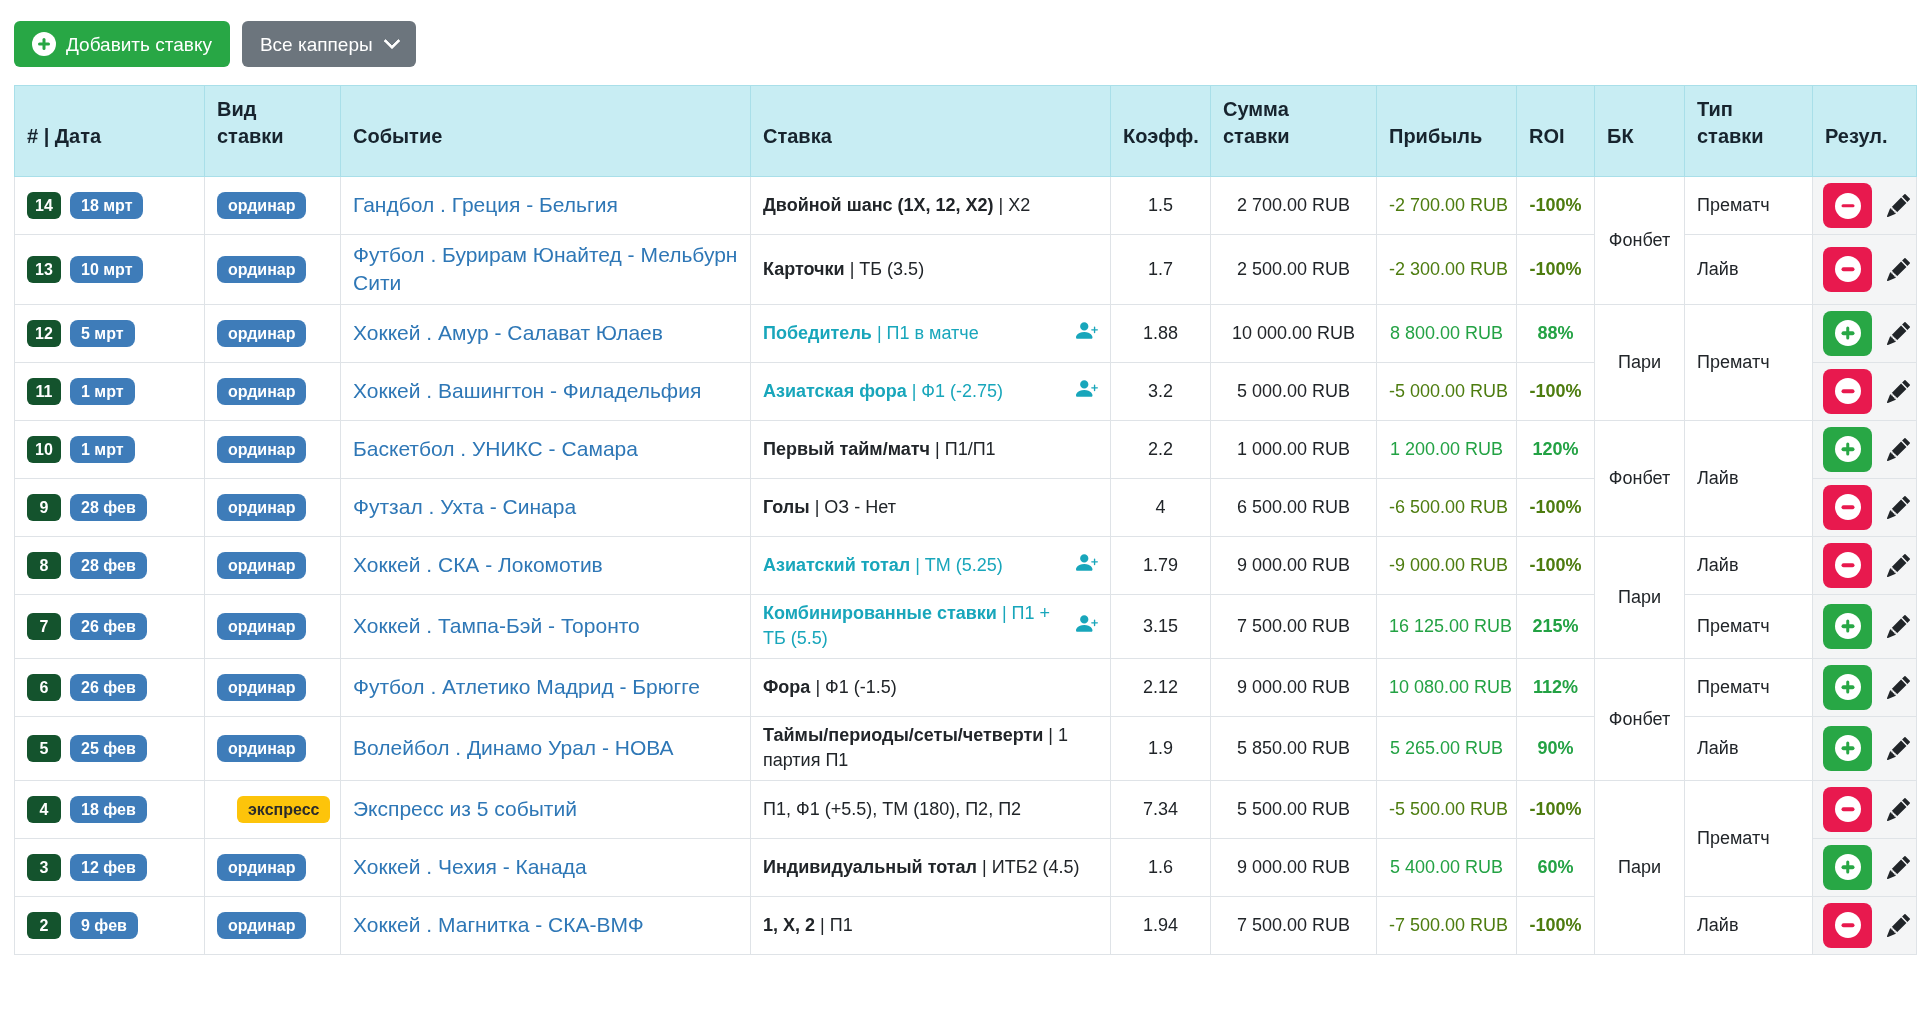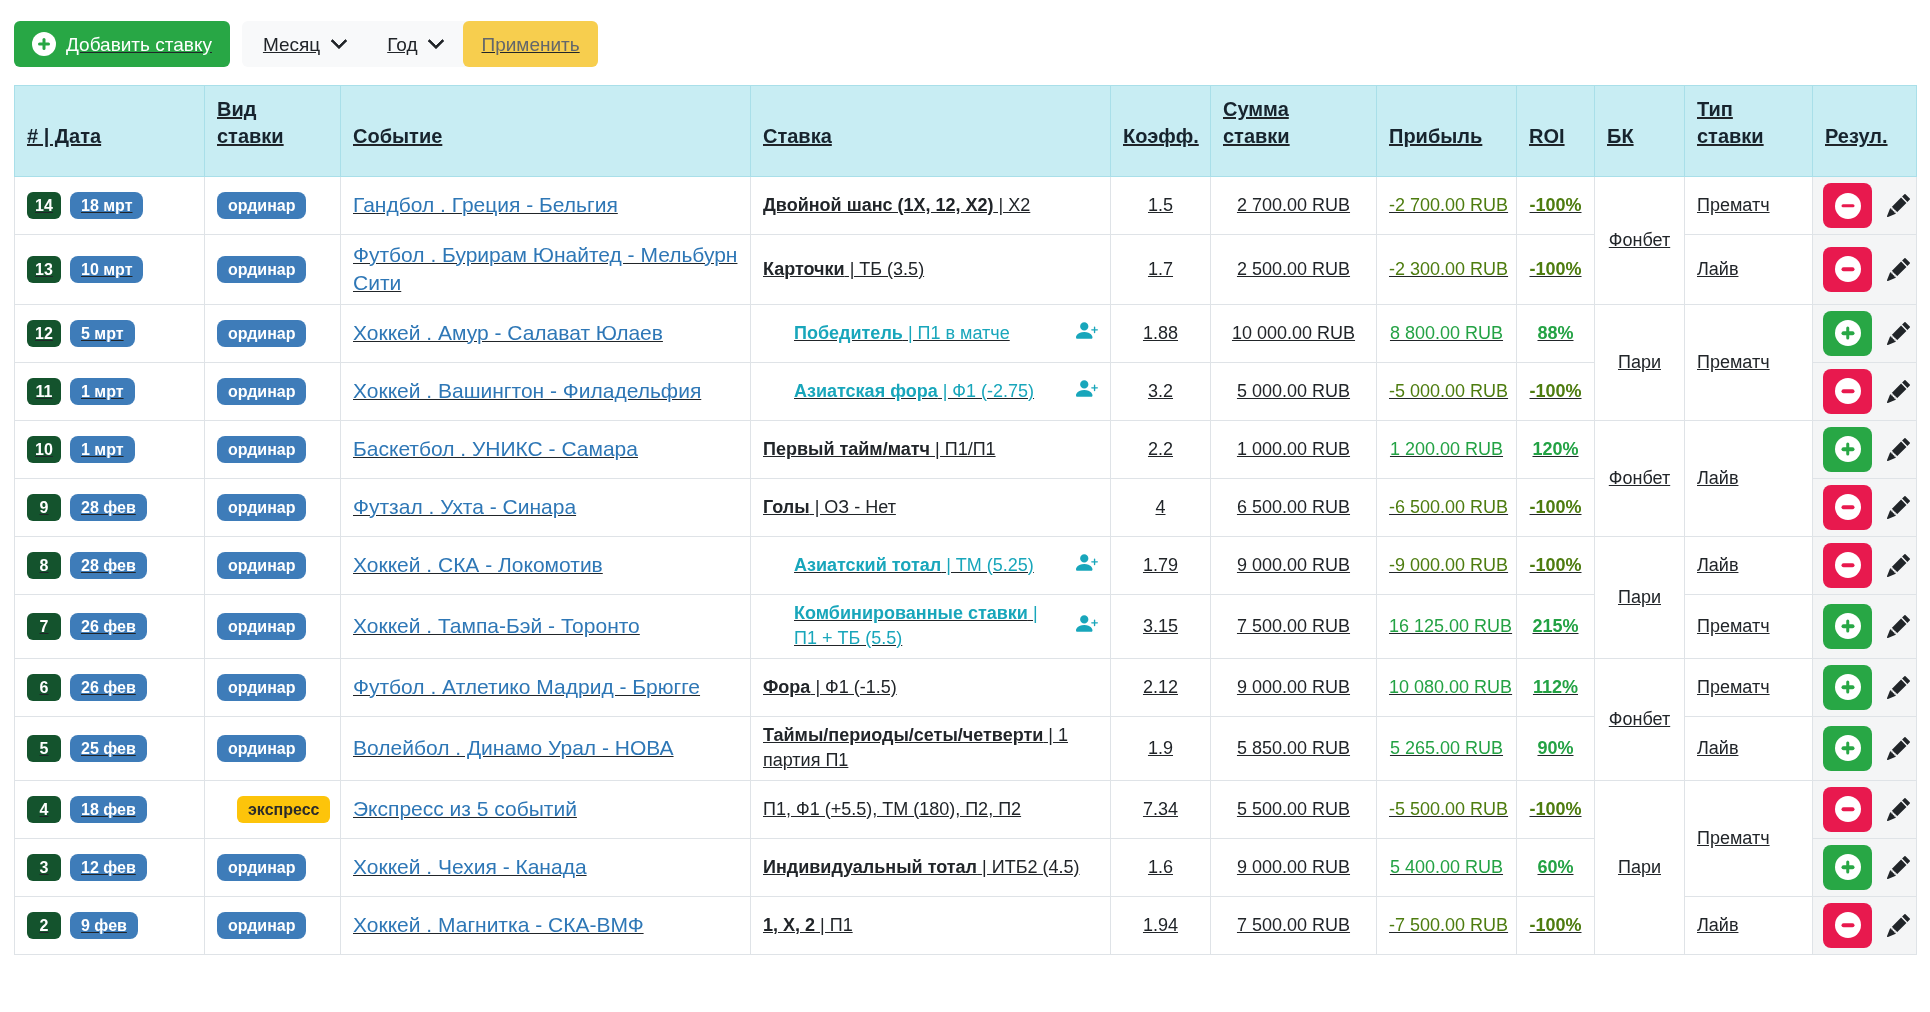--- a/index.html
+++ b/index.html
@@ -1,16 +1,16 @@
 <!DOCTYPE html>
 <html lang="ru"><head>
 <meta charset="utf-8">
 <style>
   html,body{margin:0;padding:0;background:#ffffff;font-family:"Liberation Sans",sans-serif;color:#212529;}
-  .page{width:1698px;min-height:1012px;box-sizing:border-box;padding-top:21px;text-decoration:underline;}
+  .page{width:1698px;min-height:1012px;box-sizing:border-box;padding-top:21px;}
 
   
   .toolbar{display:flex;align-items:stretch;gap:12px;margin:0 14px 18px 14px;}
   .btn{display:inline-flex;align-items:center;gap:10px;border:none;border-radius:6px;
        font-family:inherit;font-size:19px;height:46px;padding:0 18px;cursor:pointer;line-height:1;}
   .btn-add{background:#28a745;color:#fff;}
   .btn-cappers{background:#6c757d;color:#fff;}
   .filters{display:flex;align-items:stretch;background:#f8f9fa;border-radius:6px;}
   .btn-light{background:transparent;color:#212529;padding:0 21px;}
   .btn-apply{background:#f7ce4e;color:#63676b;}
@@ -39,21 +39,21 @@
   .badge-kind{background:#3e7cb9;color:#fff;font-weight:700;font-size:16px;border-radius:8px;
               padding:4px 11px;display:inline-block;line-height:1.2;}
   .badge-kind.warning{background:#fdc40a;color:#2b2b2b;border-radius:6px;margin-left:20px;}
   .cell-date{display:flex;align-items:center;gap:9px;}
 
   .event-link{color:#2e77b6;text-decoration:none;font-size:21px;line-height:1.35;cursor:pointer;}
 
   .bet-cell{position:relative;}
   .bet{font-size:18px;line-height:1.4;padding-right:2px;}
   .bet b{font-weight:700;}
-  .bet.with-icon{padding-right:36px;margin-left:31px;}
+  .bet.with-icon{padding-right:36px;}
   .bet.teal,.bet.teal b{color:#18a6bb;}
   .person-icon{position:absolute;right:12px;top:50%;transform:translateY(-50%);}
 
   .num-txt{white-space:nowrap;}
   .profit.neg,.roi.neg{color:#4d7c0f;}
   .profit.pos,.roi.pos{color:#23a244;}
   .roi{font-weight:700;}
 
   .result-wrap{display:flex;align-items:center;gap:15px;}
   .result-btn{width:49px;height:45px;border:none;border-radius:8px;display:flex;align-items:center;
@@ -70,33 +70,24 @@
 </head>
 <body>
 
 <div class="page">
 
   <div class="toolbar">
     <button class="btn btn-add">
       <span class="plus-badge"></span>
       <span>Добавить ставку</span>
     </button>
-    <div class="filters">
-      <button class="btn btn-light">
-        <span>Месяц</span>
-        <span class="chev"></span>
-      </button>
-      <button class="btn btn-light">
-        <span>Год</span>
-        <span class="chev"></span>
-      </button>
-      <button class="btn btn-apply">
-        <span>Применить</span>
-      </button>
-    </div>
+    <button class="btn btn-cappers">
+      <span>Все капперы</span>
+      <span class="chev"></span>
+    </button>
   </div>
 
   <table id="bets-table">
       <colgroup>
         <col style="width: 190px;">
         <col style="width: 136px;">
         <col style="width: 410px;">
         <col style="width: 360px;">
         <col style="width: 100px;">
         <col style="width: 166px;">

